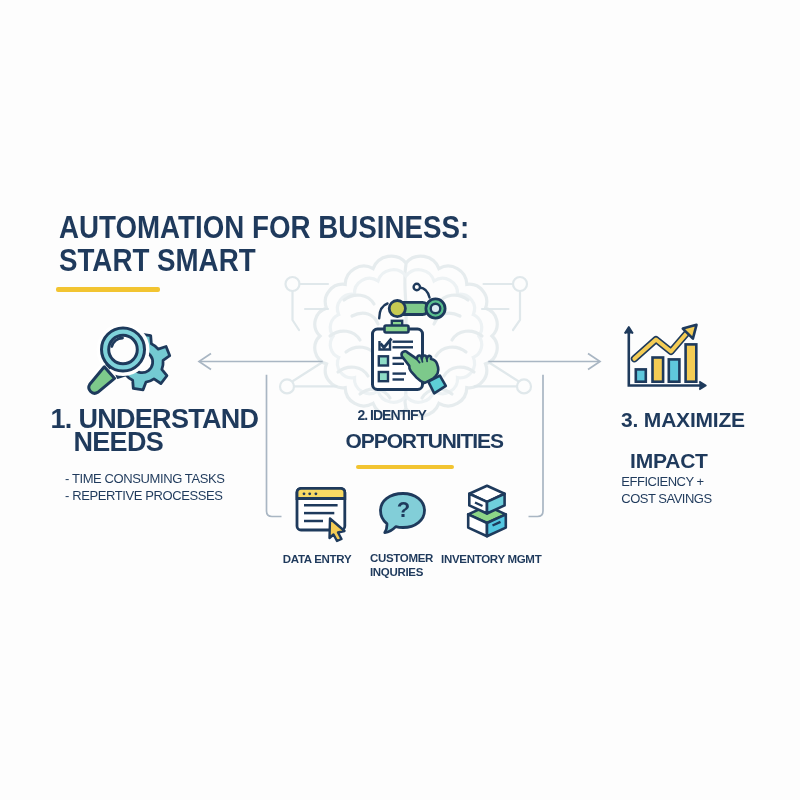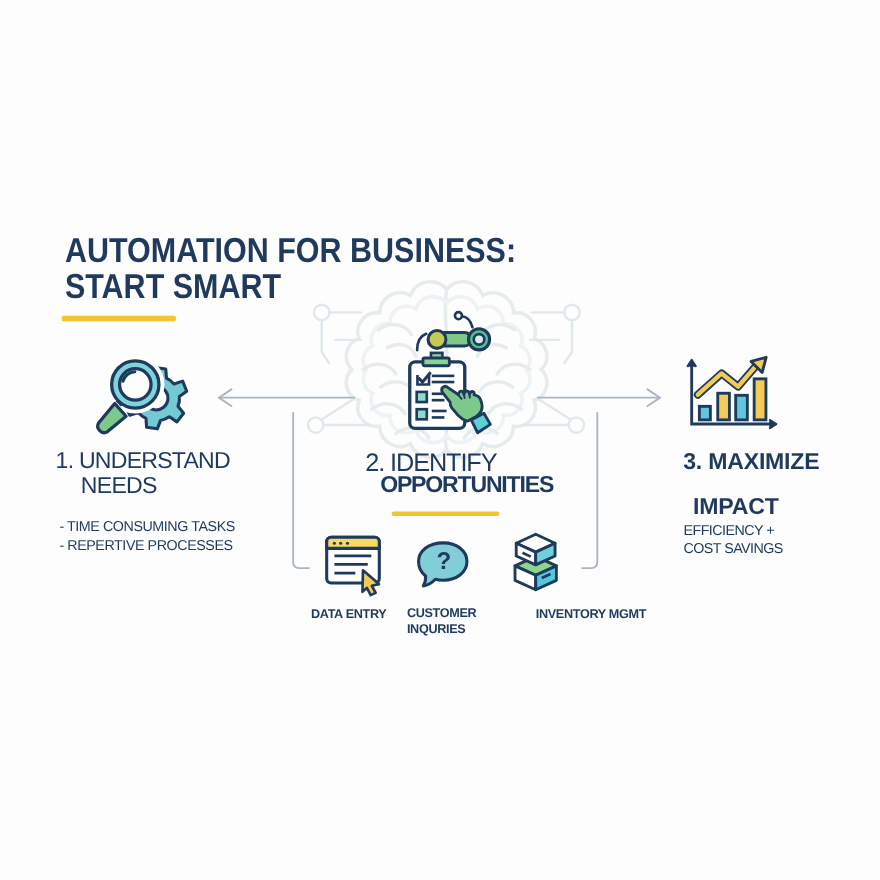--- a/index.html
+++ b/index.html
@@ -175,25 +175,25 @@
     <path d="M504.6 493.8 L 487 501.9 V 513.5 L 504.6 505.4 Z" fill="#6fd0dc"></path>
     <path d="M475 502.5 L 482.5 506" stroke-width="2.4"></path>
   </g>
 </svg>
 
 <div class="abs" style="left:56px;top:287px;width:104px;height:4.5px;background:#f2c431;border-radius:2px;"></div>
 <div class="abs" style="left:356px;top:464.5px;width:98px;height:4.5px;background:#f2c431;border-radius:2px;"></div>
 
 <div class="abs navy" style="left:58.5px;top:210.5px;font-size:31.5px;font-weight:bold;line-height:33px;transform:scaleX(0.88);transform-origin:left top;">AUTOMATION FOR BUSINESS:<br>START SMART</div>
 
-<div class="abs navy" style="left:50.5px;top:408px;font-size:21px;font-weight:normal;line-height:22.5px;letter-spacing:-0.7px;">1.&nbsp;UNDERSTAND<br><span style="padding-left:23px;"></span>NEEDS</div>
-<div class="abs navy" style="left:54px;top:469.5px;font-size:13px;line-height:17.5px;letter-spacing:-0.4px;">- TIME CONSUMING TASKS<br>- REPERTIVE PROCESSES</div>
+<div class="abs navy" style="left:50.5px;top:408px;font-size:27px;font-weight:bold;line-height:22.5px;letter-spacing:-0.7px;">1.&nbsp;UNDERSTAND<br><span style="padding-left:23px;"></span>NEEDS</div>
+<div class="abs navy" style="left:65px;top:469.5px;font-size:13px;line-height:17.5px;letter-spacing:-0.4px;">- TIME CONSUMING TASKS<br>- REPERTIVE PROCESSES</div>
 
-<div class="abs navy ctr" style="left:391.7px;top:406.5px;font-size:23px;font-weight:normal;letter-spacing:-1px;">2. IDENTIFY</div>
+<div class="abs navy ctr" style="left:391.7px;top:406.5px;font-size:14px;font-weight:bold;letter-spacing:-1px;">2. IDENTIFY</div>
 <div class="abs navy ctr" style="left:407.2px;top:428.5px;font-size:21px;font-weight:bold;letter-spacing:-1.1px;margin-left:17px;">OPPORTUNITIES</div>
 
 <div class="abs navy ctr" style="left:683px;top:407.5px;font-size:21px;font-weight:bold;letter-spacing:-0.2px;">3. MAXIMIZE</div>
 <div class="abs navy ctr" style="left:668.9px;top:449px;font-size:21px;font-weight:bold;letter-spacing:-0.2px;">IMPACT</div>
 <div class="abs navy ctr" style="left:666.5px;top:473px;font-size:13px;line-height:17px;text-align:left;letter-spacing:-0.5px;">EFFICIENCY +<br>COST SAVINGS</div>
 
 <div class="abs navy ctr" style="left:317px;top:553px;font-size:11.5px;font-weight:bold;letter-spacing:-0.3px;">DATA ENTRY</div>
 <div class="abs navy ctr" style="left:401.5px;top:551px;font-size:11.5px;font-weight:bold;text-align:left;line-height:14px;letter-spacing:-0.3px;">CUSTOMER<br>INQURIES</div>
-<div class="abs navy ctr" style="left:491.2px;top:553px;font-size:11.5px;font-weight:bold;letter-spacing:-0.3px;margin-left:46px;">INVENTORY MGMT</div>
+<div class="abs navy ctr" style="left:491.2px;top:553px;font-size:11.5px;font-weight:bold;letter-spacing:-0.3px;">INVENTORY MGMT</div>
 
 </body></html>

